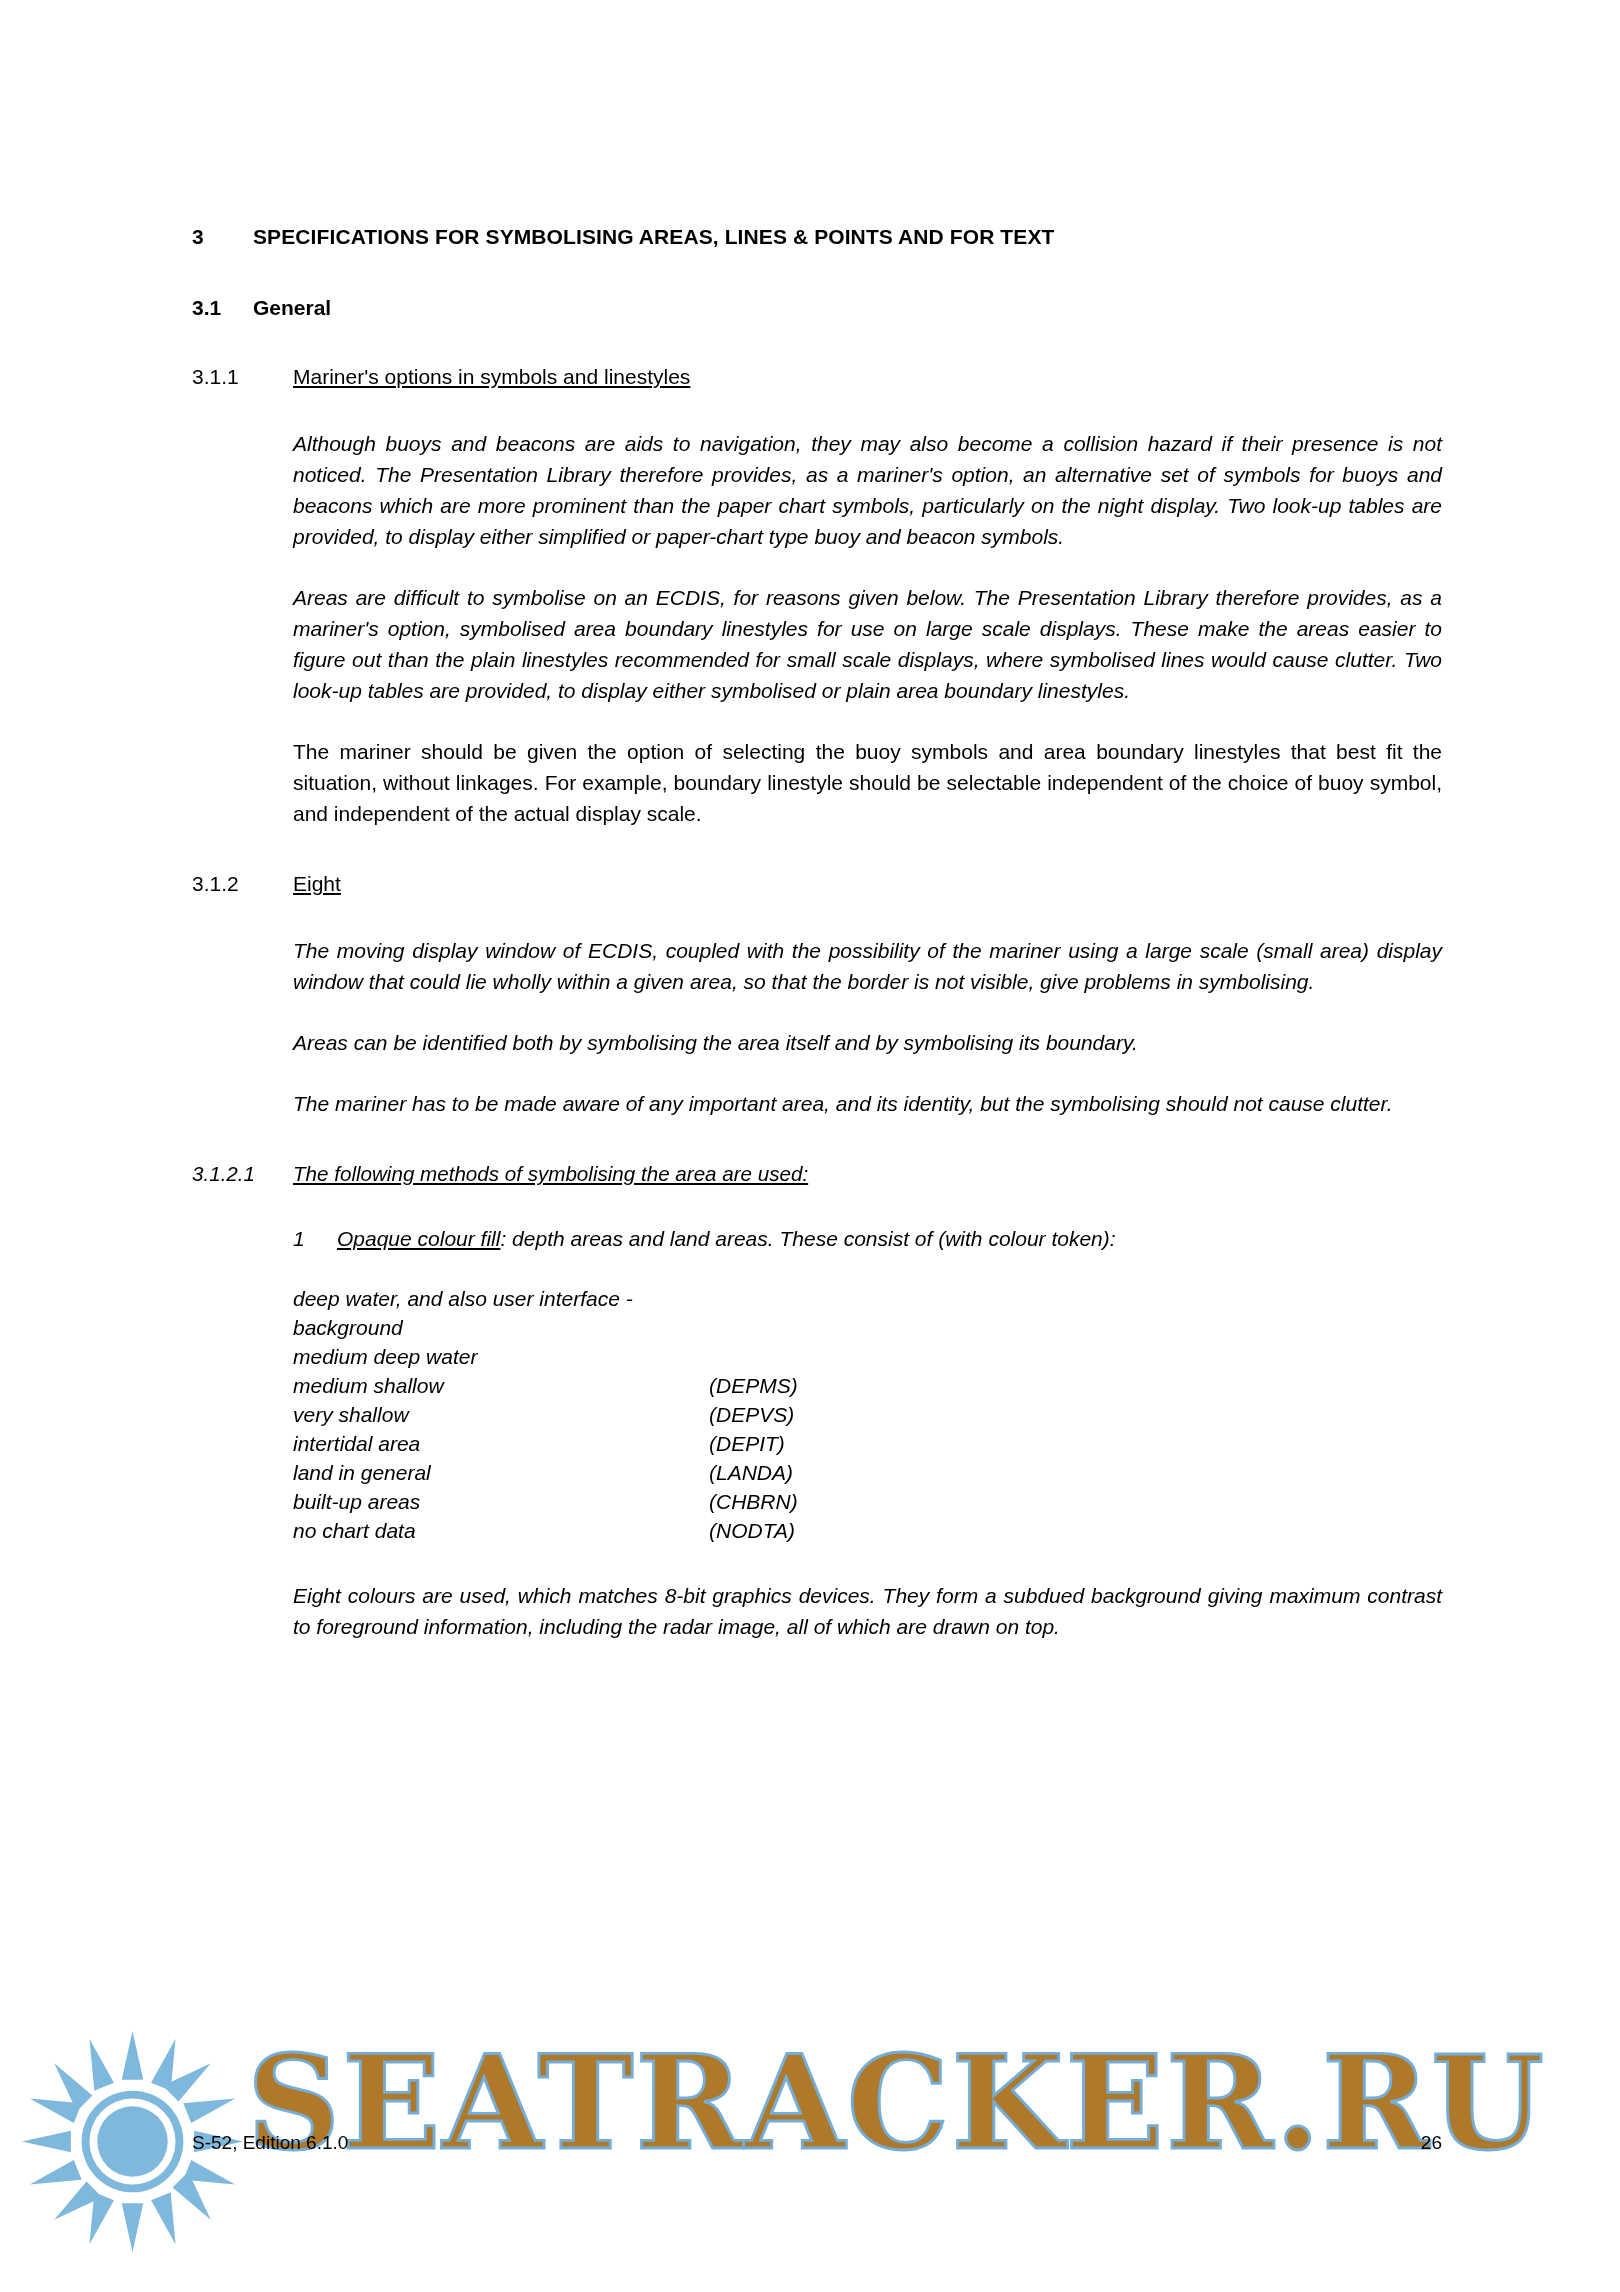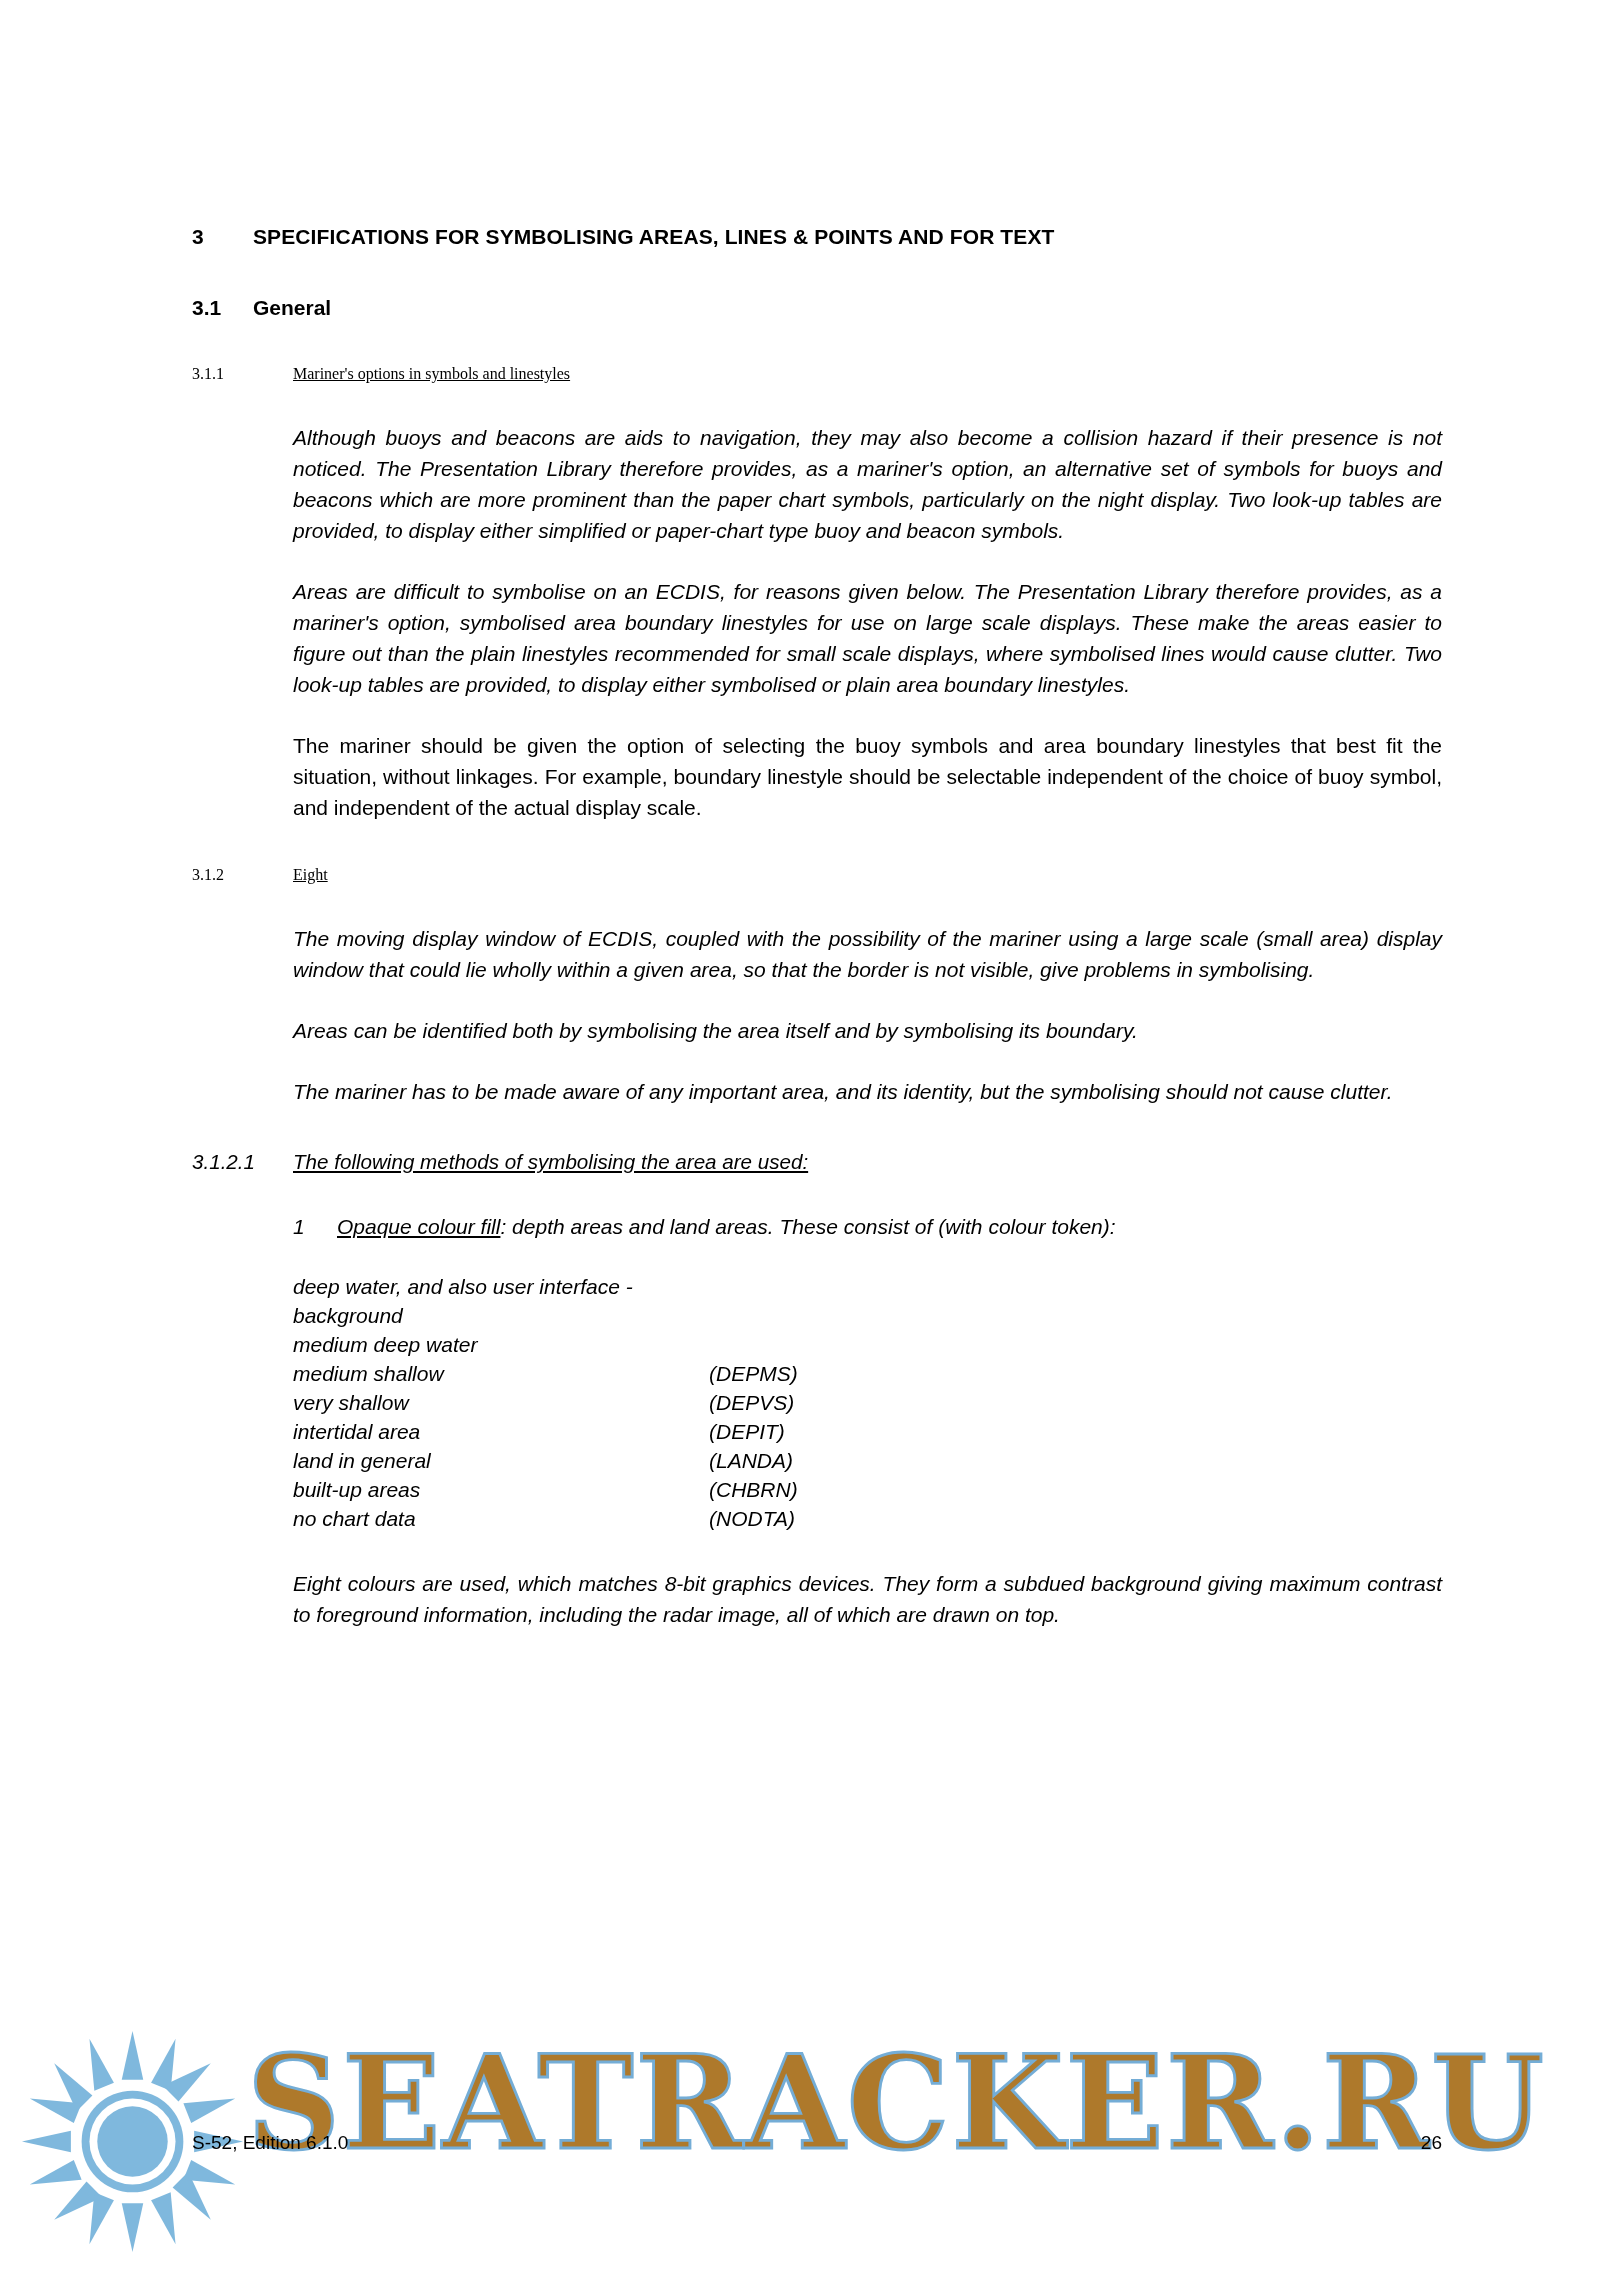--- a/index.html
+++ b/index.html
@@ -42,23 +42,22 @@
     align-items: flex-end;
     font-weight: bold;
     font-size: 21px;
     margin-bottom: 45px;
   }
   .h2-num { width: 61px; flex: none; }
 
   .h3-row {
     display: flex;
     align-items: baseline;
-    font-size: 16px;
+    font-size: 21px;
     margin-bottom: 39px;
-    font-family: Liberation Serif, serif;
   }
   .h3-num { width: 101px; flex: none; }
   .h3-text { text-decoration: underline; }
 
   .h4-row {
     display: flex;
     align-items: baseline;
     font-size: 20.6px;
     font-style: italic;
     margin-top: 43px;

